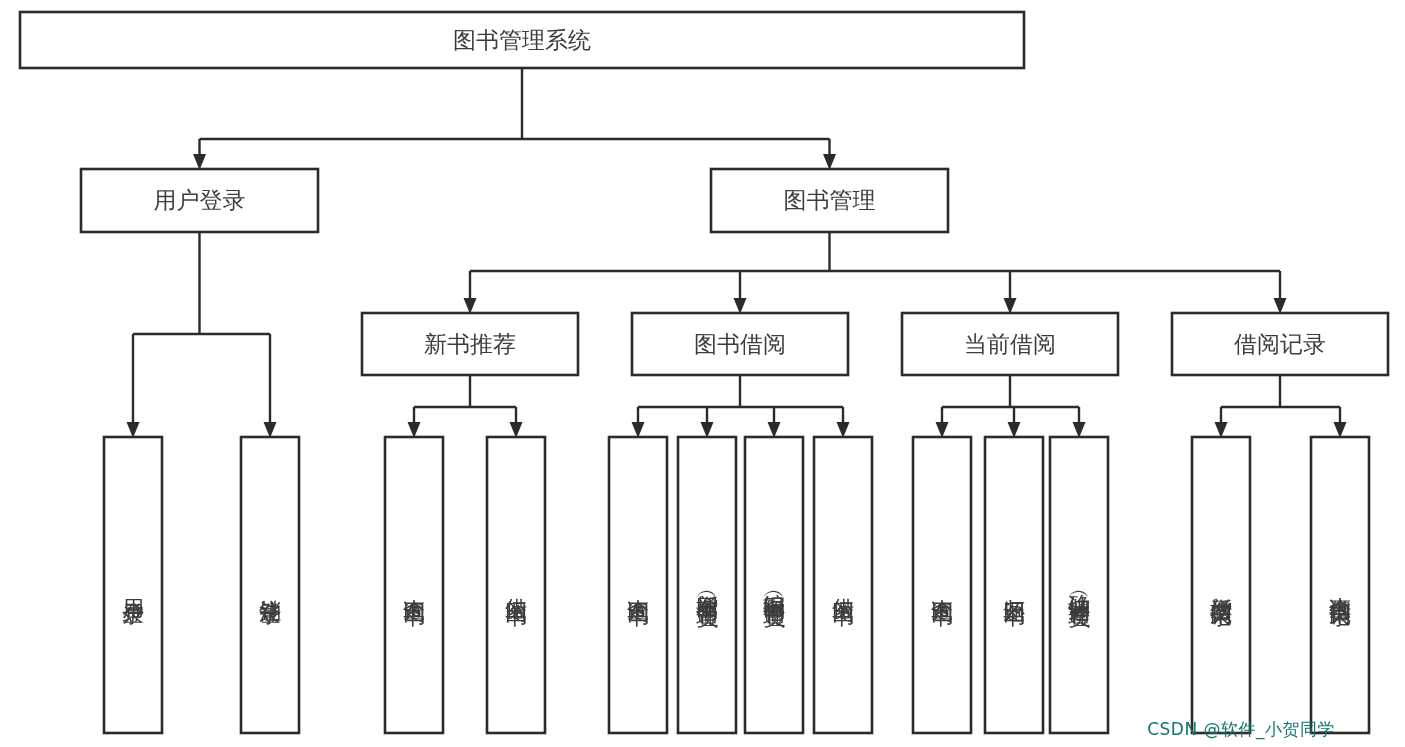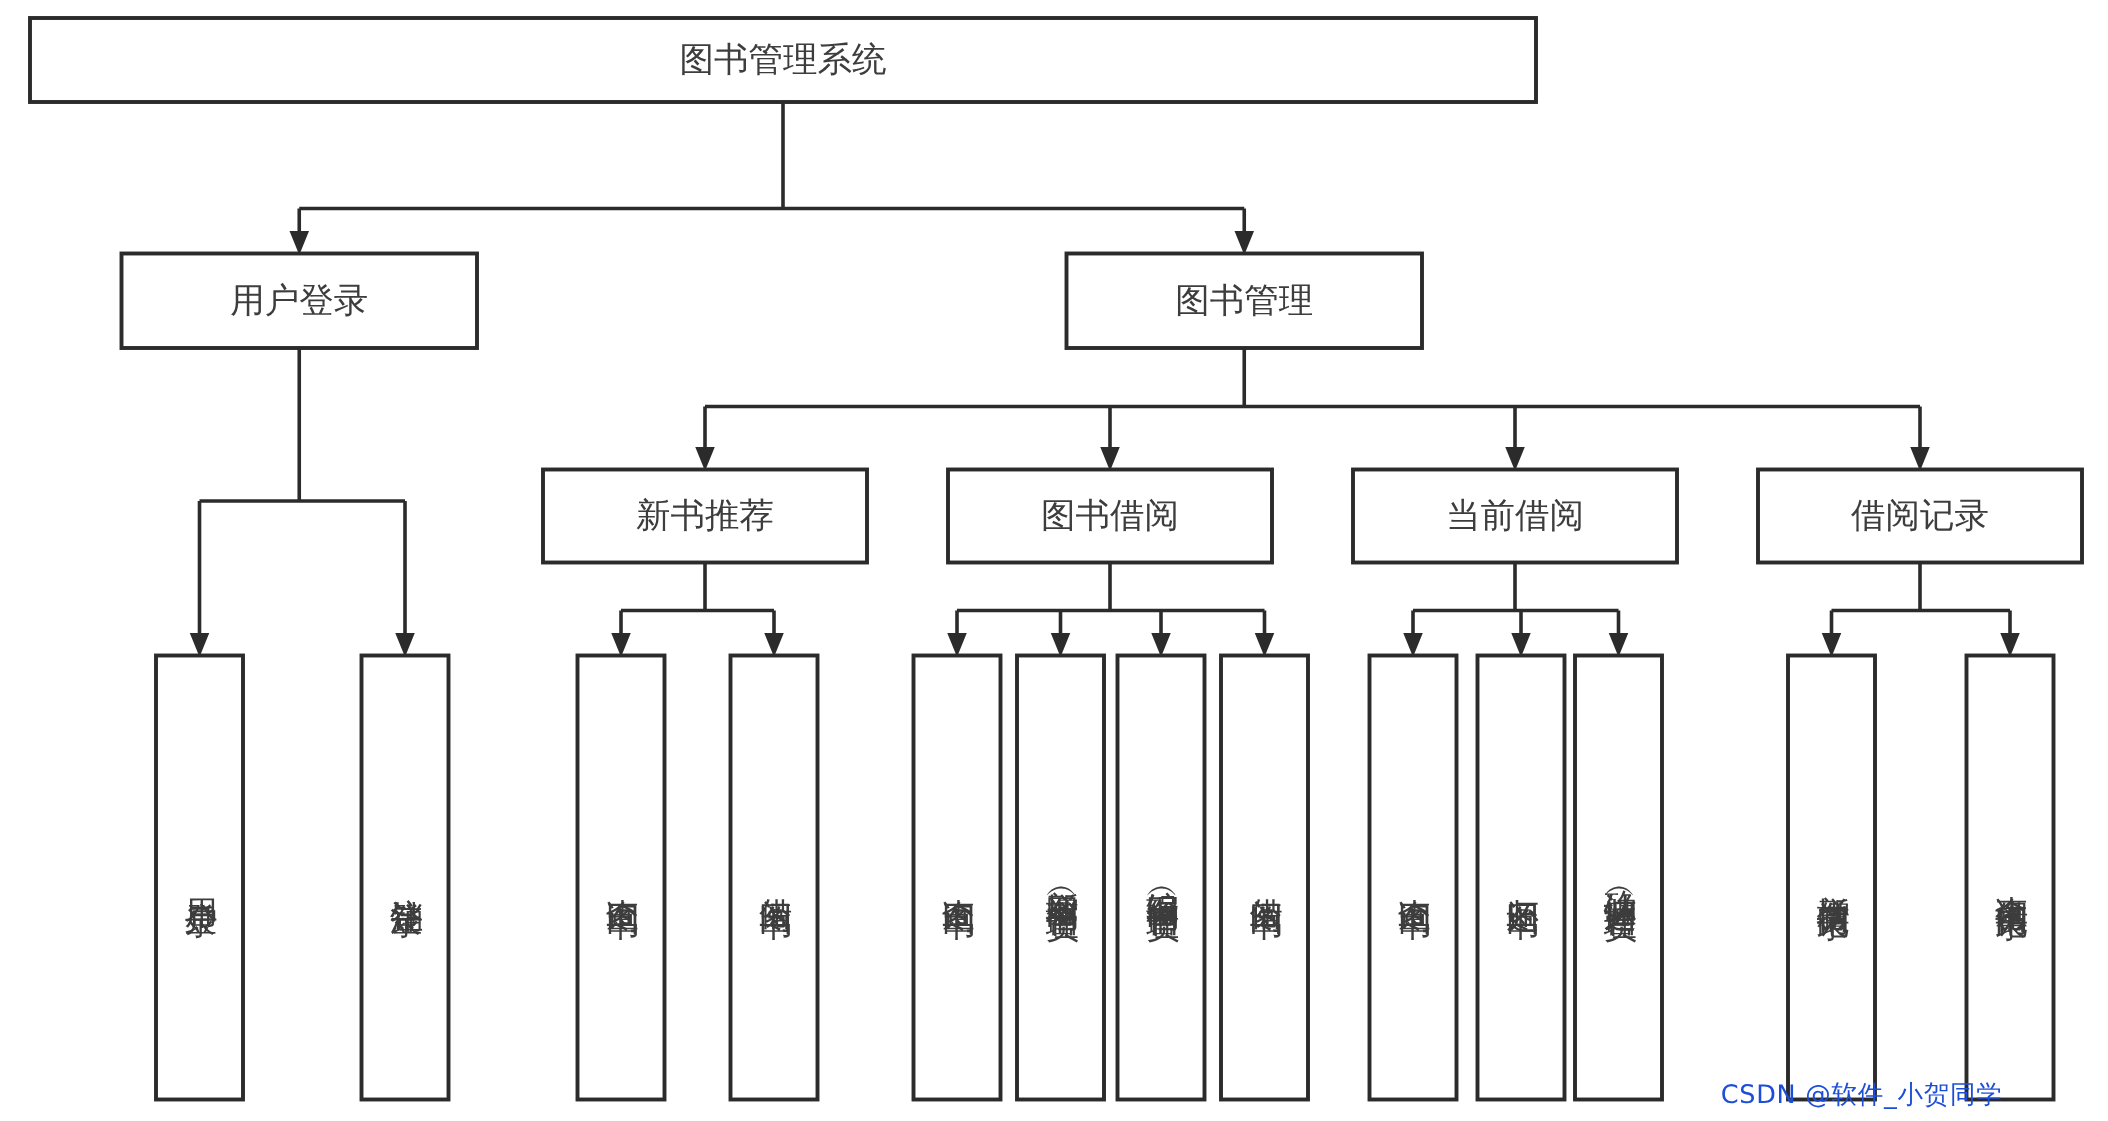--- a/index.html
+++ b/index.html
@@ -36,21 +36,21 @@
     stroke-linecap:butt;
     stroke-linejoin:miter;
   }
   .arrow-head{ fill:#2b2b2b; stroke:none; }
 
   #watermark{
     position:absolute;
     right:8px;
     bottom:6px;
     font-size:17px;
-    color:#1d4ed8;
+    color:#0f766e;
     font-family:"DejaVu Sans","Liberation Sans",sans-serif;
     white-space:nowrap;
     pointer-events:none;
     letter-spacing:0.5px;
   }
 </style>
 </head>
 <body>
 
 <div id="stage">

